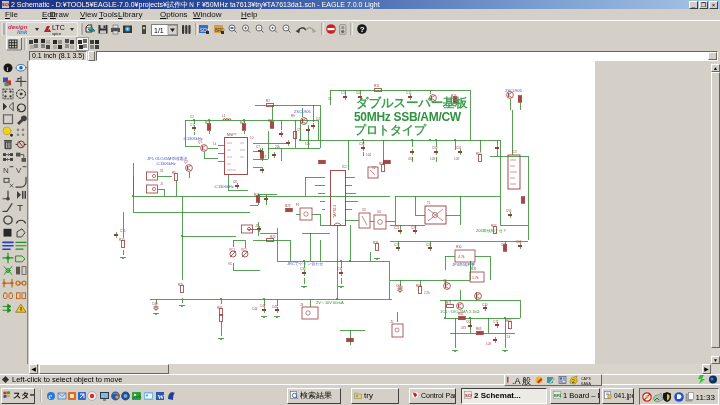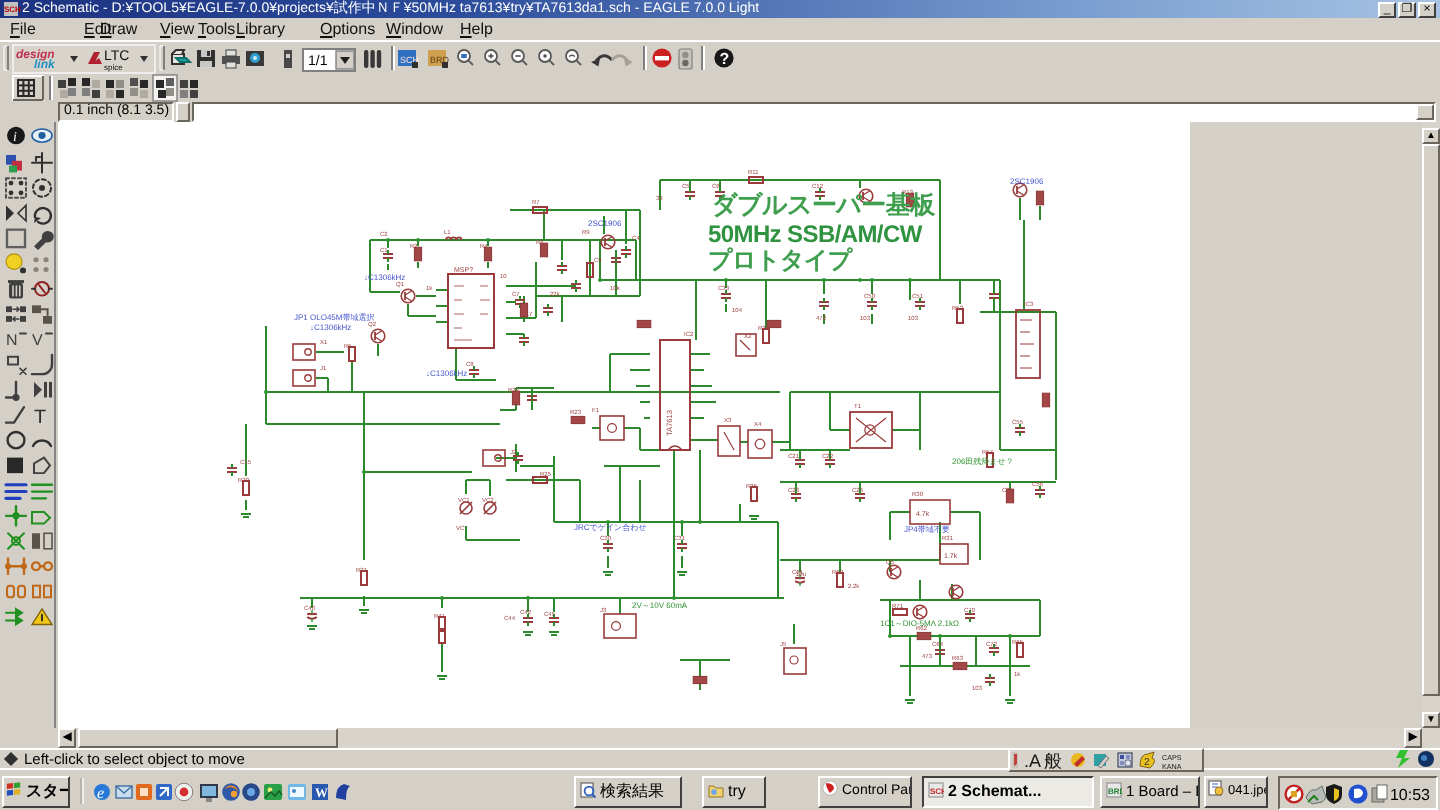--- a/index.html
+++ b/index.html
@@ -37,21 +37,21 @@
 </div>
 <div id="menubar">
   <span style="left:5px"><u>F</u>ile</span>
     <span style="left:42px"><u>E</u>dit</span>
     <span style="left:50px"><u>D</u>raw</span>
     <span style="left:80px"><u>V</u>iew</span>
     <span style="left:99px"><u>T</u>ools</span>
     <span style="left:118px"><u>L</u>ibrary</span>
     <span style="left:160px"><u>O</u>ptions</span>
     <span style="left:193px"><u>W</u>indow</span>
-    <span style="left:230px"><u>H</u>elp</span>
+    <span style="left:241px"><u>H</u>elp</span>
 </div>
 <div id="toolbar1">
 <svg width="720" height="17" viewBox="0 0 720 17">
   <g stroke-width="1">
   <rect x="2" y="2" width="2" height="12" fill="#d4d0c8" stroke="#fff" stroke-width="0.5"></rect>
         <line x1="4" y1="2" x2="4" y2="14" stroke="#808080" stroke-width="1"></line>
   <rect x="6.5" y="1.5" width="71" height="14" fill="#d8d4cc" stroke="#fff" style="stroke:#eee"></rect>
   <text x="8" y="8" font-size="6" font-style="italic" font-weight="bold" fill="#c03050" font-family="Liberation Sans">design</text>
   <text x="17" y="13" font-size="6" font-style="italic" font-weight="bold" fill="#2090c0" font-family="Liberation Sans">link</text>
   <path d="M35 7 l4 0 l-2 3 z" fill="#303030"></path>
@@ -784,21 +784,21 @@
     <rect x="118" y="4" width="8" height="8" fill="#2858b0"></rect>
         <text x="119.5" y="10.5" font-size="6.5" fill="#fff" font-family="Liberation Serif" font-weight="bold">W</text>
     <path d="M130 11 q0-6 4-7 l3 1 q-2 1-2 7 z" fill="#2040a0"></path>
     </g>
   </svg>
   <div class="tbtn" style="left:287px;width:54px"><svg class="tico" width="8" height="8" viewBox="0 0 8 8">
         <rect x="0.5" y="0.5" width="6" height="7" fill="#fff" stroke="#666" stroke-width="0.6"></rect>
         <circle cx="4.5" cy="4.5" r="2.2" fill="none" stroke="#3060c0" stroke-width="0.9"></circle>
         <line x1="6" y1="6" x2="7.8" y2="7.8" stroke="#3060c0" stroke-width="1"></line>
       </svg>検索結果</div>
-  <div class="tbtn" style="left:351px;width:32px"><svg class="tico" width="8" height="8" viewBox="0 0 8 8">
+  <div class="tbtn" style="left:351px;width:48px"><svg class="tico" width="8" height="8" viewBox="0 0 8 8">
         <path d="M0.5 2 l2.5 0 l1 1 l3.5 0 l0 4.5 l-7 0 z" fill="#f0d070" stroke="#907820" stroke-width="0.5"></path>
         <circle cx="3" cy="5" r="1.4" fill="#68a8e8"></circle>
       </svg>try</div>
   <div class="tbtn" style="left:409px;width:47px;font-size:7px;padding:0 1px"><svg class="tico" width="8" height="8" viewBox="0 0 8 8">
         <circle cx="4" cy="4" r="3.6" fill="#fff" stroke="#aaa" stroke-width="0.4"></circle>
         <path d="M2 1.5 q4 0 4 3 l-2 2 q-2-2.5-2-5" fill="#d02020"></path>
       </svg>Control Pane..</div>
   <div class="tbtn" style="left:461px;width:86px;background:#eceae4;border-color:#404040 #fff #fff #404040;font-weight:bold"><svg class="tico" width="8" height="8" viewBox="0 0 8 8">
         <rect x="0.5" y="0.5" width="7" height="7" fill="#e8e8e8" stroke="#888" stroke-width="0.5"></rect>
         <text x="1" y="6" font-size="4" fill="#c02020" font-family="Liberation Sans" font-weight="bold">SCH</text>
@@ -819,21 +819,21 @@
         <rect x="3.5" y="5.5" width="3" height="3" fill="#e0a020"></rect>
       <path d="M11 9 q2-5 5-4 l3-2 l1 3 q2 3-1 5 l-5 1 z" fill="#b8bcb8" stroke="#607060" stroke-width="0.5"></path>
         <path d="M12 11 l3-3 l2 2" stroke="#208020" stroke-width="1" fill="none"></path>
       <path d="M25 2 l4 1.5 l0 4 q0 3-4 4.5 q-4-1.5-4-4.5 l0-4 z" fill="#181818"></path>
         <path d="M25 4 l2.5 1 l0 2.5 q0 2-2.5 3 z" fill="#e8c020"></path>
       <circle cx="37" cy="7" r="4.8" fill="#2050d0"></circle>
         <path d="M35 4.5 q4-1 4.5 2 q-0.5 3-4.5 2.5 z" fill="#fff"></path>
       <rect x="44" y="4" width="6" height="7" fill="#a8a8a0" stroke="#686860" stroke-width="0.5"></rect>
         <rect x="46.5" y="2.5" width="5" height="7" fill="#fff" stroke="#686860" stroke-width="0.5"></rect>
     </svg>
-    <span style="position:absolute;right:3px;top:1px;font-size:8px">10:53</span>
+    <span style="position:absolute;right:3px;top:1px;font-size:8px">11:33</span>
   </div>
 </div>
 <div id="imebar" style="position:absolute;left:504px;top:374px;width:98px;height:12px;background:#d8d4cc;border:1px solid;border-color:#fff #6a655d #6a655d #fff;z-index:5">
   <svg width="96" height="10" viewBox="0 0 96 10">
     <rect x="1" y="1" width="3" height="8" fill="#c8c4bc"></rect>
       <path d="M2 2 l1.5 0 l0 5 l-1.5 1 z" fill="#c04040"></path>
     <text x="7" y="8.5" font-size="9" fill="#181818" font-family="Liberation Sans">.A</text>
       <text x="17" y="8.5" font-size="9" fill="#181818" font-family="Liberation Sans">般</text>
     <g transform="translate(30,0)">
         <circle cx="4" cy="5" r="3.5" fill="#e8b820"></circle>

